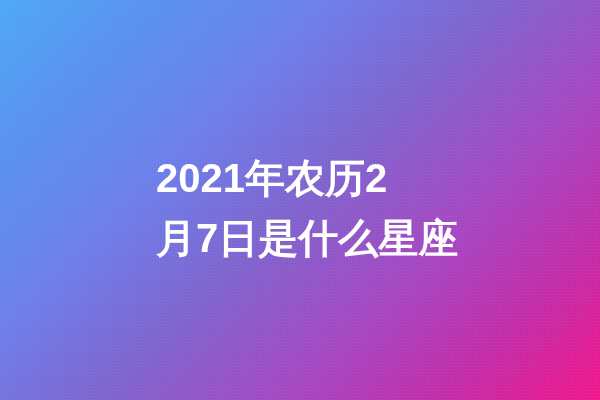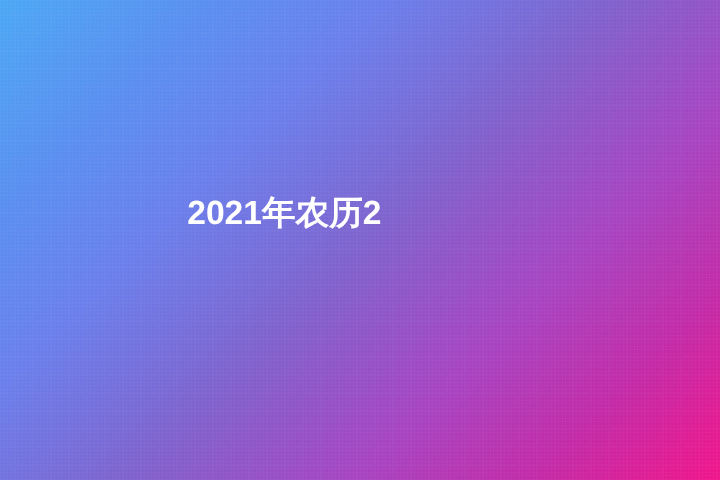--- a/index.html
+++ b/index.html
@@ -56,30 +56,31 @@
     position: absolute;
     left: 156px;
     top: 148px;
     width: 300px;
     z-index: 2;
   }
 
   .title-line {
     display: block;
     color: #FFFFFF;
-    font-size: 28px;
+    font-size: 40px;
     line-height: 60px;
     font-weight: bold;
     letter-spacing: 0px;
     white-space: nowrap;
     text-align: left;
   }
 </style>
 </head>
 <body>
 
 <div id="banner" style="background: linear-gradient(135deg, rgb(75, 167, 245) 0%, rgb(90, 142, 240) 18%, rgb(106, 127, 236) 32%, rgb(126, 99, 206) 50%, rgb(168, 67, 192) 70%, rgb(194, 43, 168) 84%, rgb(241, 21, 138) 100%);">
 
   <div id="title-block">
     <span class="title-line" style="color: rgb(255, 255, 255);">2021年农历2</span>
+    <span class="title-line" style="color: rgb(255, 255, 255);">月7日是什么星座</span>
   </div>
 
 </div>
 
 </body></html>

